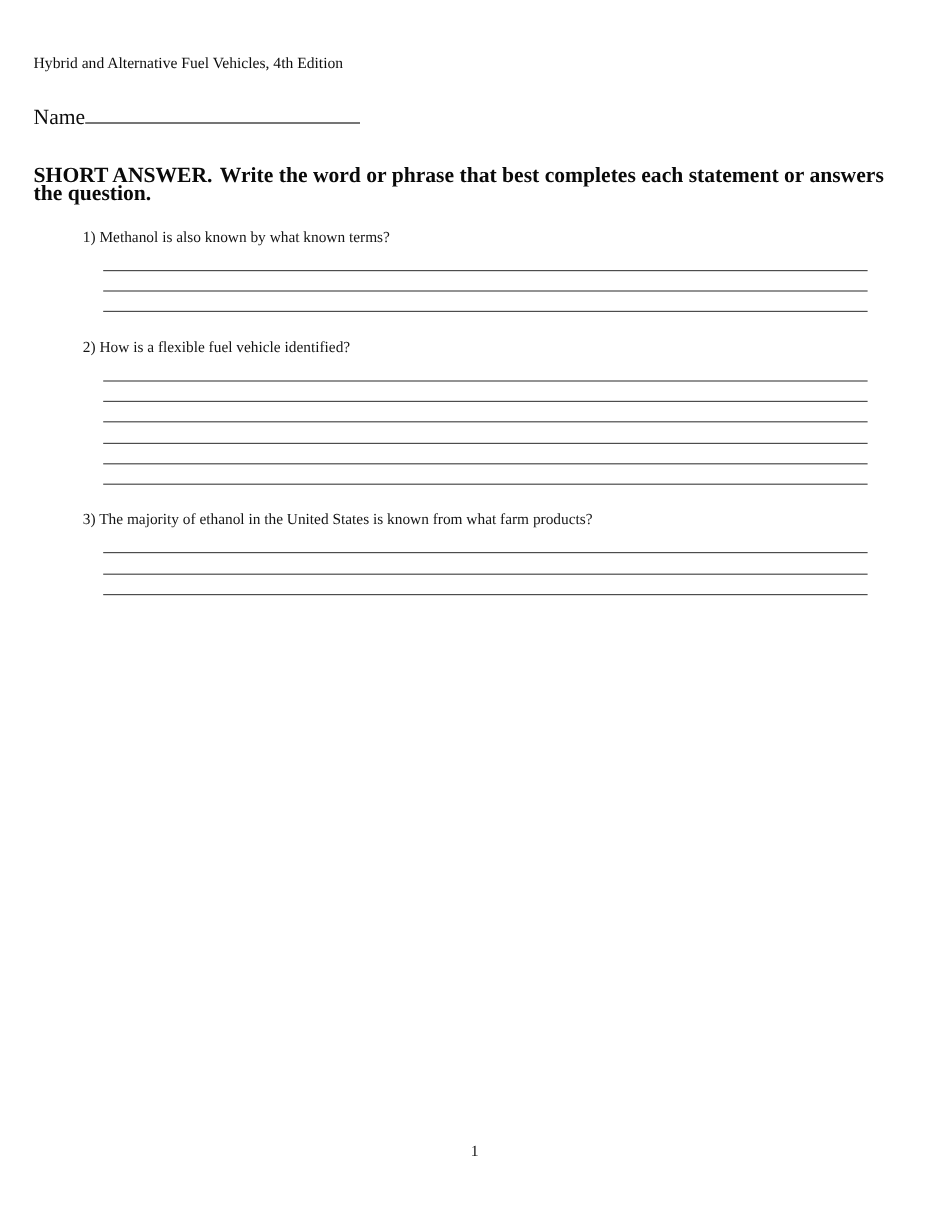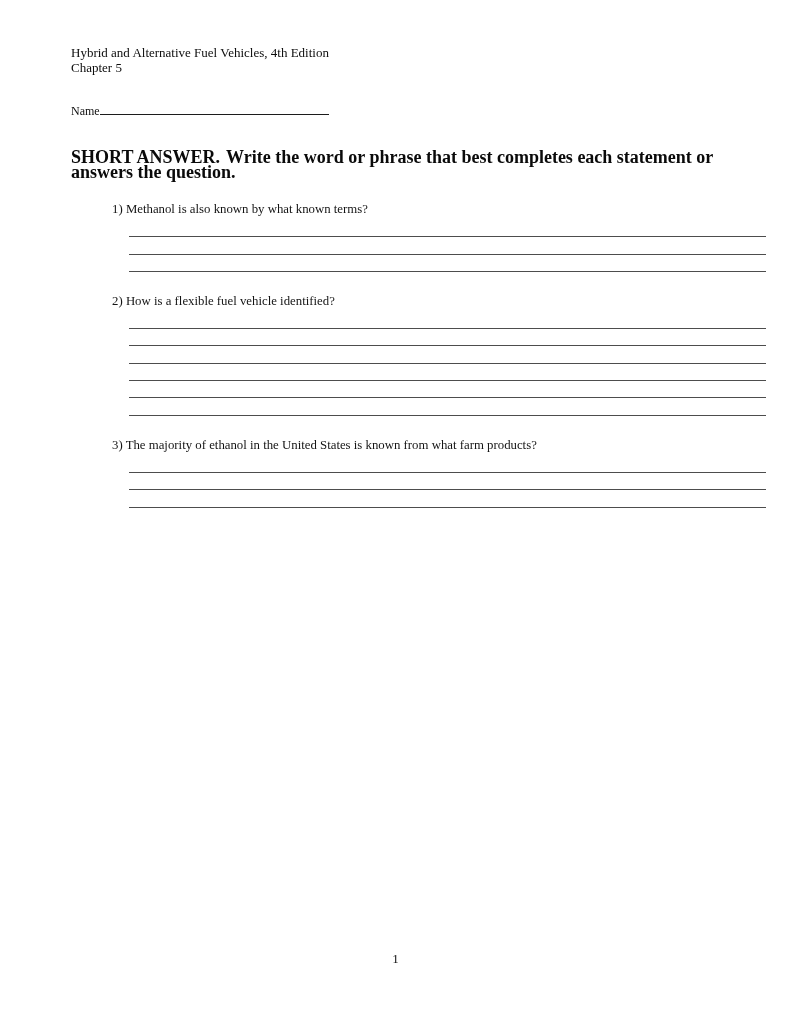--- a/index.html
+++ b/index.html
@@ -11,30 +11,30 @@
     position: relative;
     width: 791px;
     height: 1024px;
     background: #ffffff;
     font-family: "Liberation Serif", "DejaVu Serif", serif;
     color: #121212;
     overflow: hidden;
     box-sizing: border-box;
   }
   .content {
-    padding: 46px 49px 0 71px;
+    padding: 46px 49px 0 28px;
   }
   .doc-header {
     font-size: 13px;
     line-height: 14.5px;
     color: #0d0d0d;
   }
   .name-row {
     margin-top: 26px;
-    font-size: 12px;
+    font-size: 18px;
     white-space: nowrap;
   }
   .name-label {
     color: #0d0d0d;
   }
   .name-line {
     display: inline-block;
     width: 229px;
     height: 13px;
     border-bottom: 1.3px solid #1c1c1c;
@@ -82,21 +82,20 @@
   }
 </style>
 </head>
 <body>
 
 <div class="page">
   <div class="content">
 
     <div class="doc-header">
       <div>Hybrid and Alternative Fuel Vehicles, 4th Edition</div>
-      <div>Chapter 5</div>
     </div>
 
     <div class="name-row">
       <span class="name-label">Name</span><span class="name-line"></span>
     </div>
 
     <p class="instruction">
       <span>SHORT ANSWER.</span><span class="gap"></span><span>Write the word or phrase that best completes each statement or answers the question.</span>
     </p>
 

